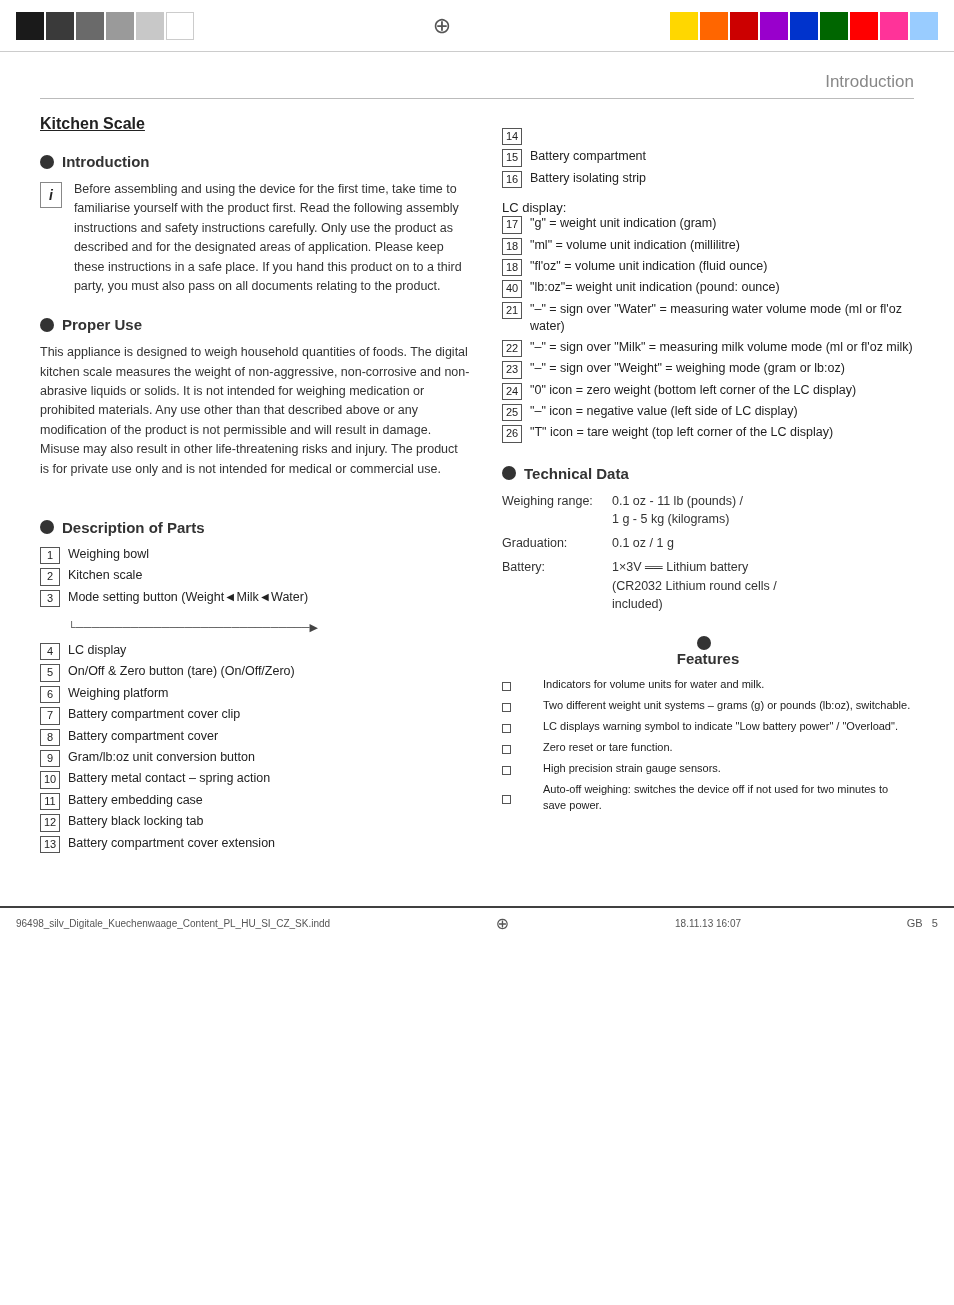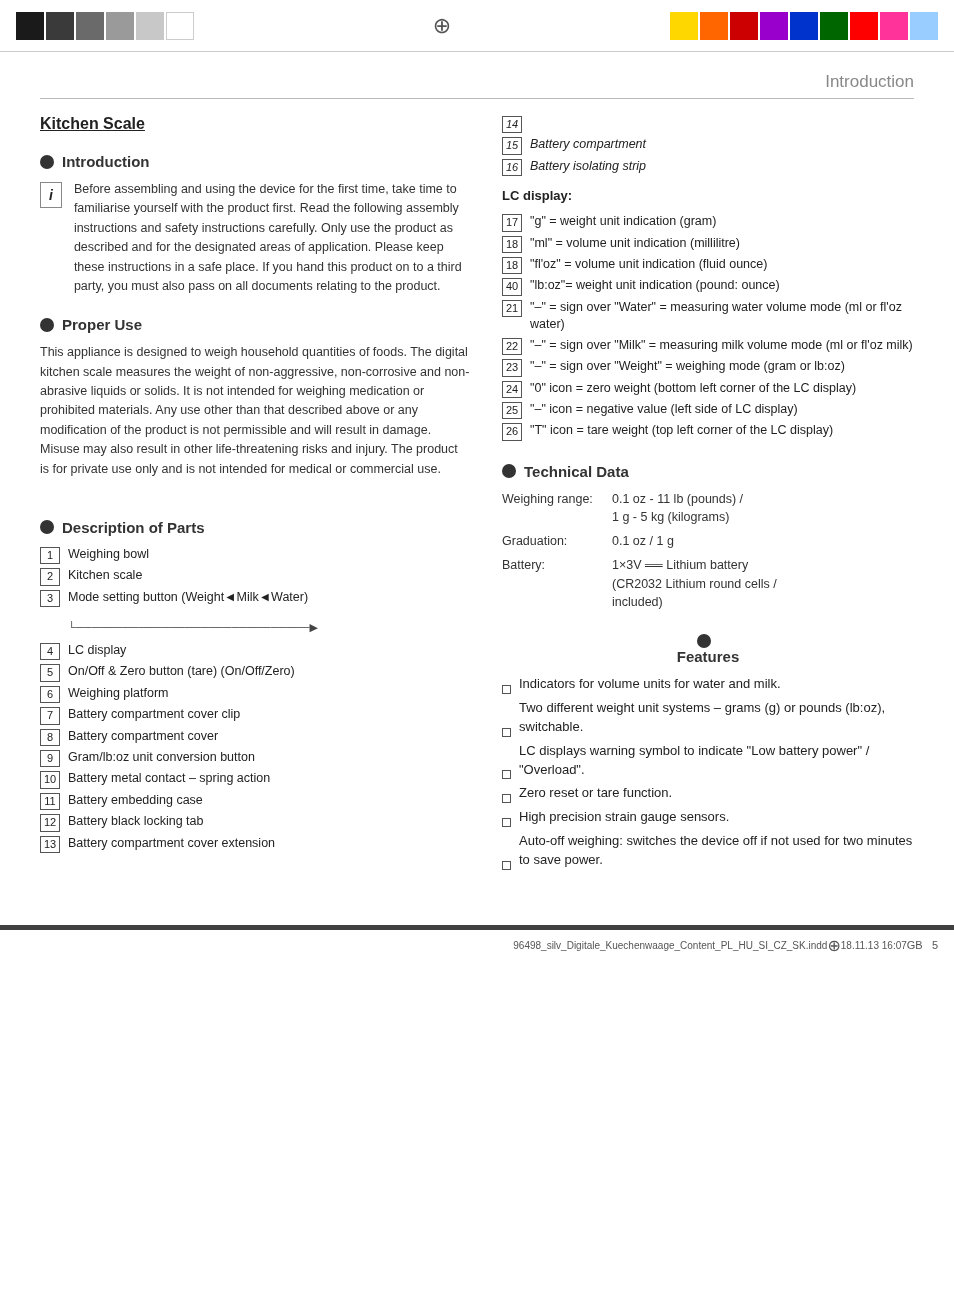--- a/index.html
+++ b/index.html
@@ -173,23 +173,23 @@
       display: flex;
       align-items: flex-start;
       margin-bottom: 3px;
       font-size: 12.5px;
       line-height: 1.4;
     }
 
     
     .lc-heading {
       font-size: 13px;
-      font-weight: bold;
+      font-weight: normal;
       margin-top: 12px;
-      margin-bottom: 10px;
+      margin-bottom: 0;
     }
 
     
     .tech-table {
       margin-top: 10px;
       margin-bottom: 10px;
     }
     .tech-row {
       display: flex;
       margin-bottom: 5px;
@@ -204,42 +204,43 @@
       color: #333;
     }
 
     
     .features-list {
       list-style: none;
       margin-top: 6px;
     }
     .features-list li {
       display: flex;
-      align-items: flex-end;
+      align-items: center;
       margin-bottom: 5px;
-      font-size: 13px;
+      font-size: 11px;
       line-height: 1.45;
+      gap: 24px;
     }
     .feat-bullet {
       display: inline-block;
       width: 9px;
       height: 9px;
       border: 1px solid #555;
       margin-right: 8px;
       margin-top: 3px;
       flex-shrink: 0;
     }
 
     
     .bottom-bar {
       display: flex;
-      justify-content: flex-end;
+      justify-content: space-between;
       align-items: center;
       padding: 6px 16px;
-      border-top: 5px solid #404040;
+      border-top: 2px solid #404040;
       margin-top: 20px;
       font-size: 10px;
       color: #555;
     }
     .bottom-crosshair {
       font-size: 16px;
       color: #555;
     }
 
     
@@ -366,21 +367,21 @@
         <li>
           <span class="part-num">13</span>
           <span>Battery compartment cover extension</span>
         </li>
       </ul>
 
     </div>
 
     <div class="col-right">
 
-      <ul class="numbered-items" style="margin-top:0;font-style:italic;">
+      <ul class="numbered-items" style="margin-top:12px;">
         <li>
           <span class="part-num">14</span>
         </li>
         <li>
           <span class="part-num">15</span>
           <span>Battery compartment</span>
         </li>
         <li>
           <span class="part-num">16</span>
           <span>Battery isolating strip</span>

